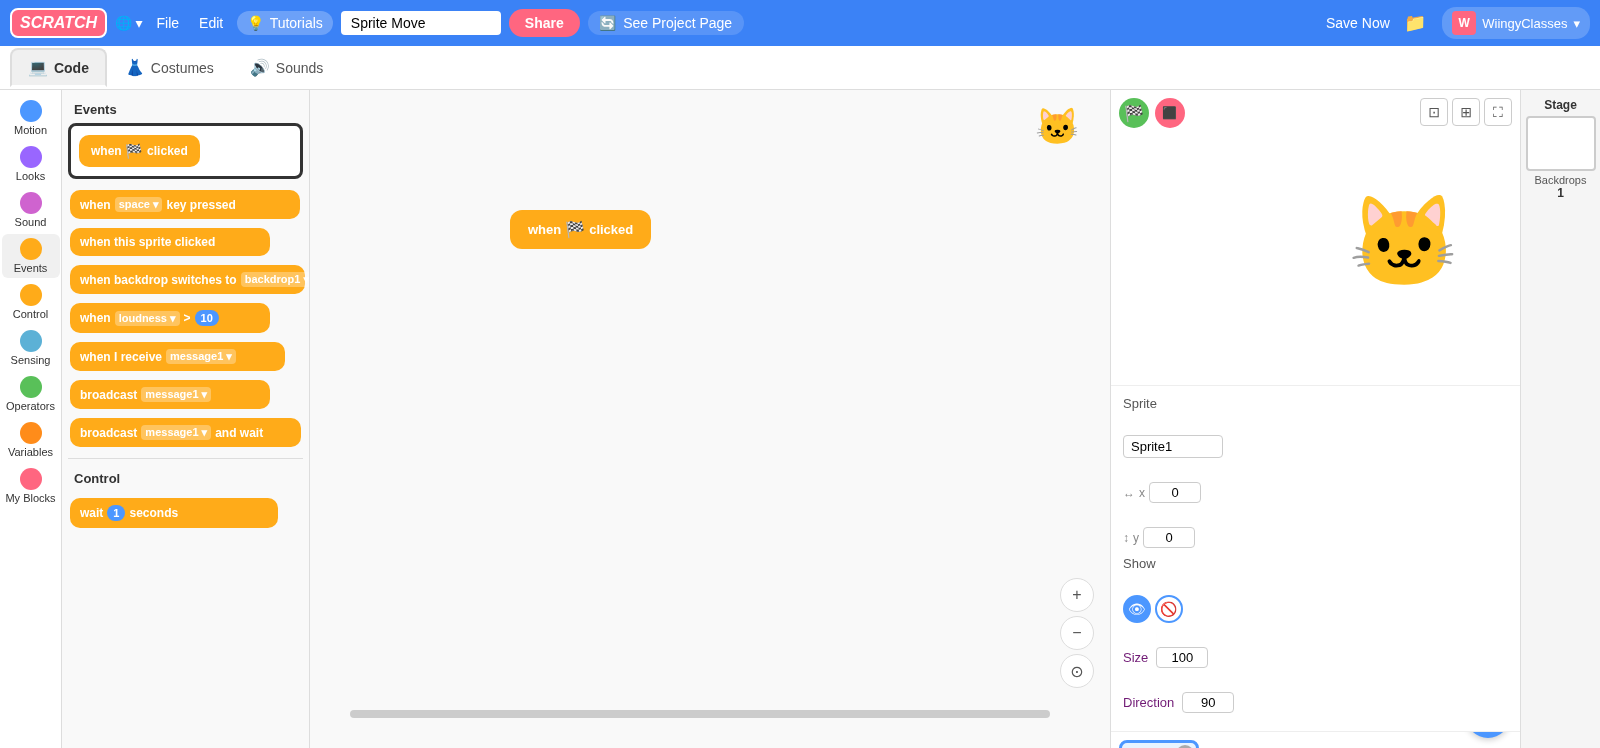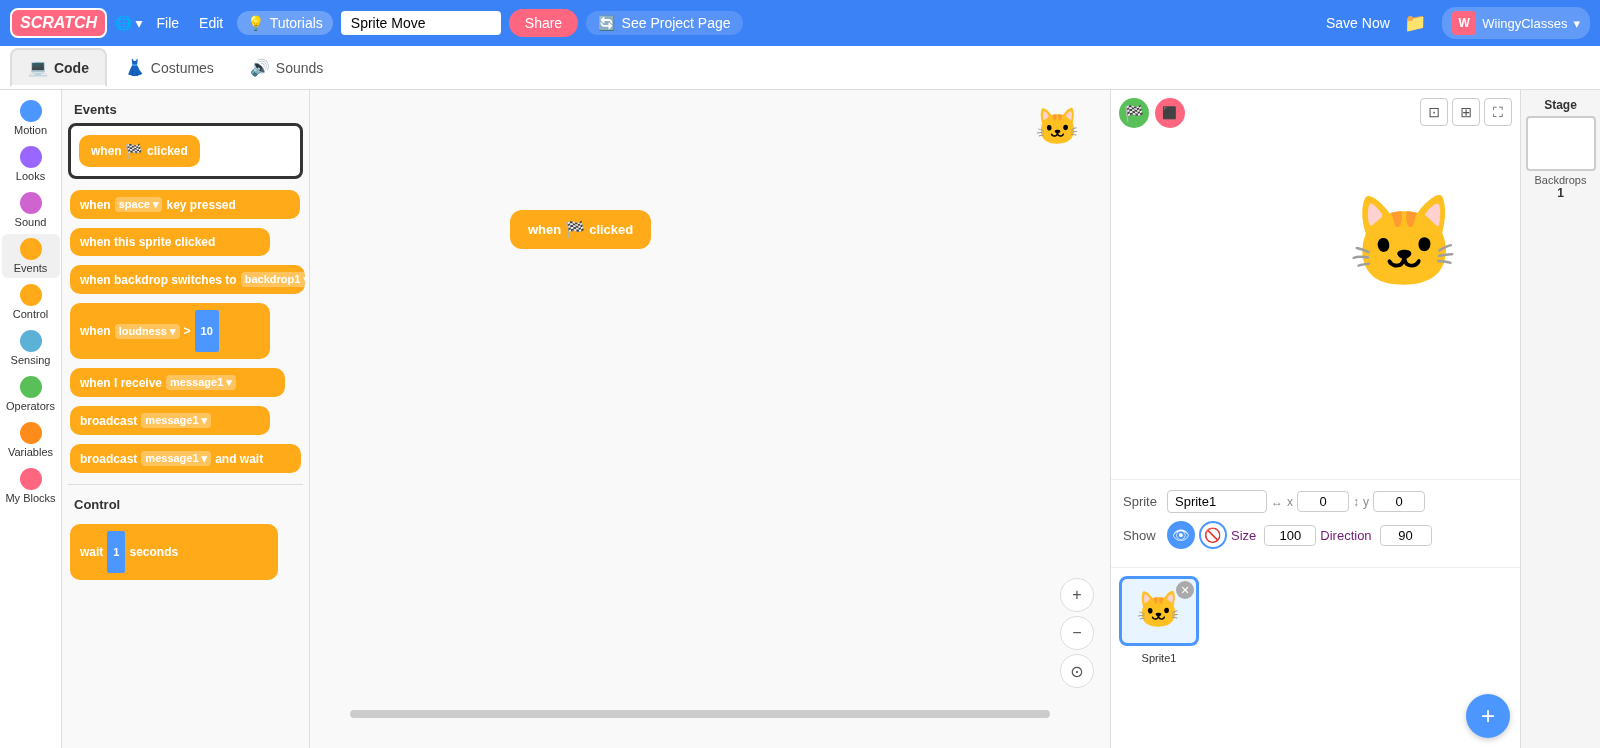--- a/index.html
+++ b/index.html
@@ -17,21 +17,21 @@
     }
     .nav-globe { display: flex; align-items: center; gap: 3px; cursor: pointer; color: white; font-size: 14px; }
     .nav-file, .nav-edit { color: white; font-size: 14px; cursor: pointer; padding: 4px 6px; }
     .nav-tutorials { display: flex; align-items: center; gap: 5px; background: rgba(255,255,255,0.25); border-radius: 12px; padding: 4px 10px; color: white; font-size: 14px; cursor: pointer; }
     #project-name-input {
       background: white; border: none; border-radius: 4px; padding: 4px 10px;
       font-size: 14px; width: 160px; outline: none;
     }
     #share-btn {
       background: #FF6680; color: white; border: none; border-radius: 14px;
-      padding: 6px 16px; font-size: 14px; font-weight: normal; cursor: pointer;
+      padding: 6px 16px; font-size: 14px; font-weight: bold; cursor: pointer;
     }
     #see-project-btn {
       display: flex; align-items: center; gap: 6px; color: white; font-size: 14px;
       cursor: pointer; background: rgba(255,255,255,0.15); border-radius: 12px; padding: 4px 12px;
     }
     .topbar-right { margin-left: auto; display: flex; align-items: center; gap: 15px; }
     #save-now { color: white; font-size: 14px; cursor: pointer; font-weight: 500; }
     .folder-icon { color: white; font-size: 18px; cursor: pointer; }
     #user-badge {
       display: flex; align-items: center; gap: 6px; background: rgba(255,255,255,0.2);
@@ -85,21 +85,21 @@
       margin: 3px 2px; white-space: nowrap; position: relative;
     }
     .block:before {
       content: ''; position: absolute; left: -6px; top: 50%; transform: translateY(-50%);
       width: 0; height: 0;
       border-top: 8px solid transparent; border-bottom: 8px solid transparent;
       border-right: 8px solid #FFAB19;
     }
     .block-first:before { display: none; }
     .block-small-num {
-      background: #4C97FF; border-radius: 2px; padding: 15px 6px;
+      background: #4C97FF; border-radius: 8px; padding: 2px 6px;
       font-size: 11px; color: white; font-weight: bold;
     }
     .block-dropdown {
       background: rgba(255,255,255,0.3); border-radius: 4px;
       padding: 1px 4px; font-size: 11px; color: white; cursor: pointer;
     }
     .block-row { display: flex; align-items: center; margin: 3px 0; }
     .events-box {
       border: 3px solid #333; border-radius: 8px; padding: 6px; margin-bottom: 8px; background: white;
     }
@@ -161,21 +161,21 @@
     .stage-view-btn {
       width: 28px; height: 28px; background: white; border: 1px solid #ccc;
       border-radius: 4px; display: flex; align-items: center; justify-content: center;
       cursor: pointer; font-size: 14px; color: #555;
     }
 
     
     #sprite-controls {
       padding: 10px 12px; border-bottom: 1px solid #eee;
     }
-    .sprite-row { display: flex; align-items: center; gap: 4px; margin-bottom: 8px; }
+    .sprite-row { display: flex; gap: 24px; margin-bottom: 8px; flex-direction: column; }
     .sprite-label { font-size: 13px; color: #555; min-width: 40px; }
     .sprite-name-input {
       border: 1px solid #ccc; border-radius: 4px; padding: 3px 7px;
       font-size: 13px; width: 100px; background: white;
     }
     .sprite-coord { display: flex; align-items: center; gap: 4px; }
     .coord-label { font-size: 12px; color: #888; }
     .coord-val {
       border: 1px solid #ccc; border-radius: 4px; padding: 2px 6px;
       font-size: 13px; width: 52px; text-align: center; background: white;

